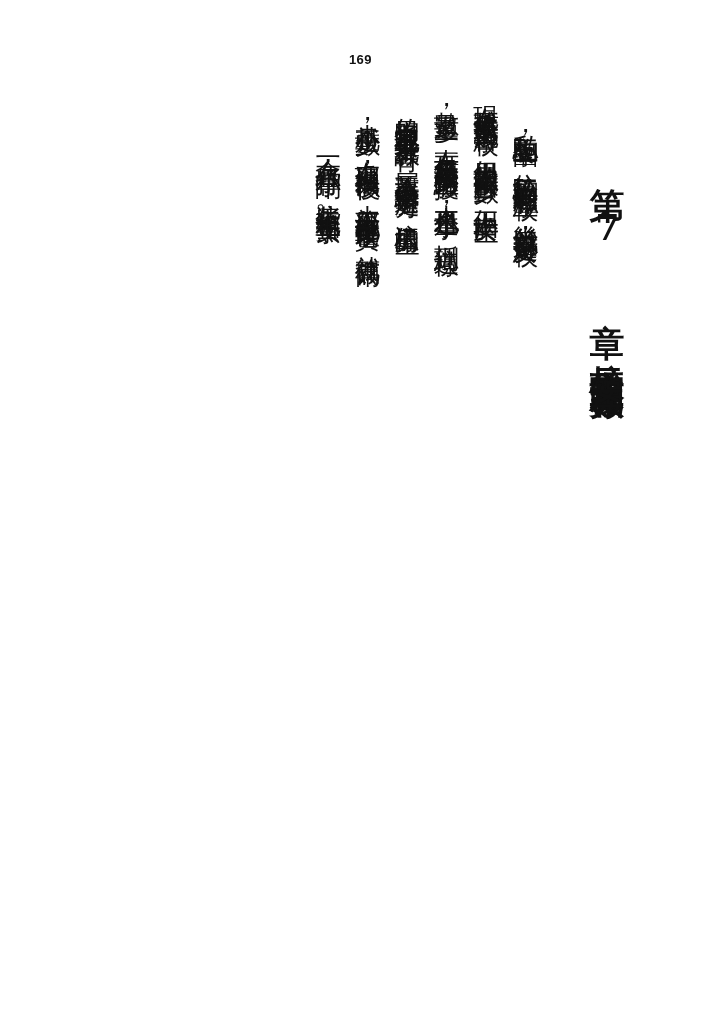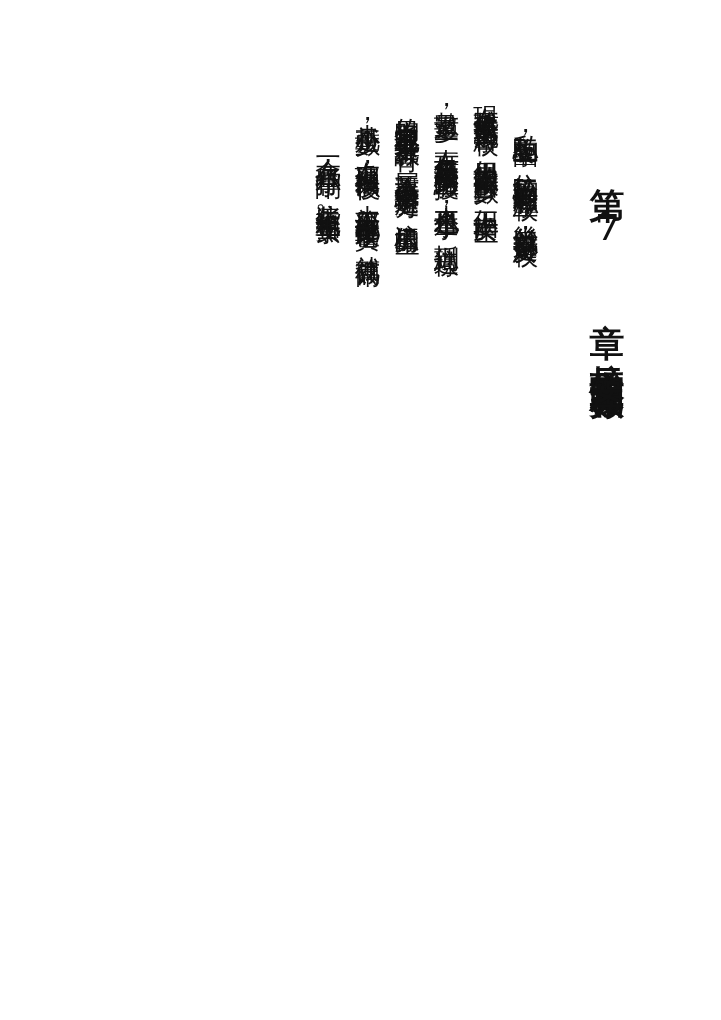--- a/index.html
+++ b/index.html
@@ -77,20 +77,21 @@
   .pt-3  { padding-top: 18px; }
   .pt-4  { padding-top: 24px; }
   .pt-5  { padding-top: 34px; }
   .pt-6  { padding-top: 60px; }
 </style>
 </head>
 <body>
 
 <div class="page">
 
+  <div class="page-number">169</div>
 
   <div class="vtext">
 
     <div class="col body-col pt-6">會有一些小打小鬧，這些年來也相安無事。</div>
 
     <div class="col body-col pt-4">本就是少數，在處理過幾個以後，大部分男生也都比較老實了，就算偶爾</div>
 
     <div class="col body-col pt-3">的男生通常也不外乎是批評教育，屢教不改者給予退學處分，這樣的男生</div>
 
     <div class="col body-col pt-2">數量過多，一直有女生反應被學校的男生騷擾，本來也是小事，抓到這樣</div>

